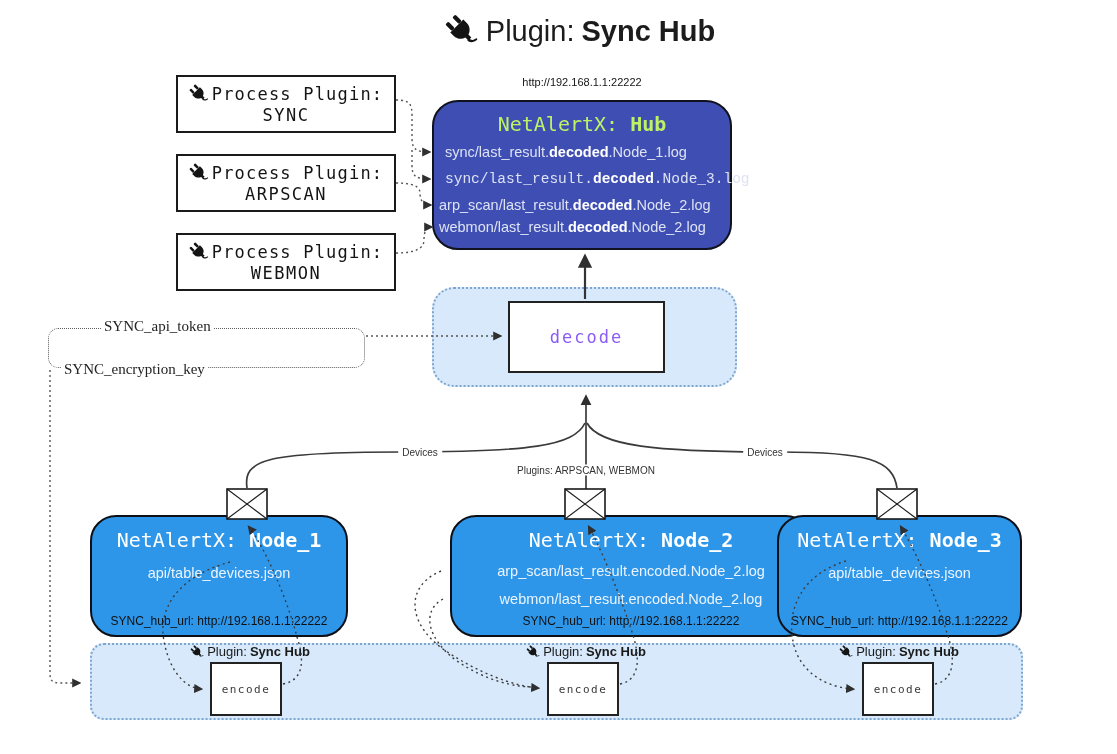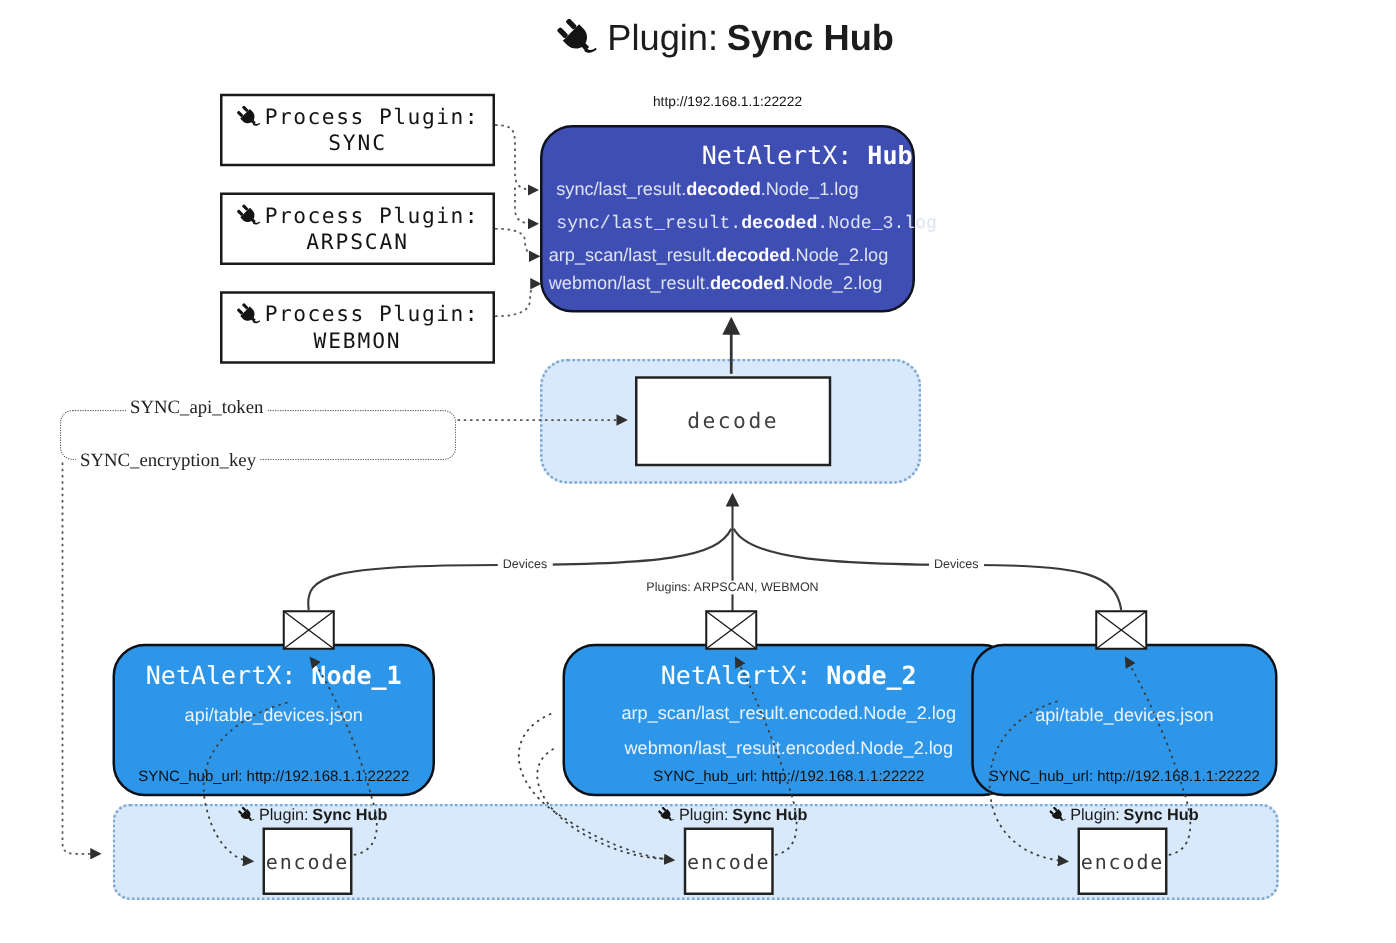--- a/index.html
+++ b/index.html
@@ -17,36 +17,36 @@
   .proc{left:176px;width:220px;height:58px;border:2px solid #1a1a1a;background:#fff;box-sizing:border-box;
         display:flex;flex-direction:column;align-items:center;justify-content:center;gap:1px;color:#141414;}
   .proc .r1{display:flex;align-items:center;gap:3px;font-size:17px;letter-spacing:1.2px;}
   .proc .r2{font-size:17px;letter-spacing:1.5px;}
   .proc1{top:75px;} .proc2{top:154px;} .proc3{top:233px;}
 
   
   .hub-url{top:76px;left:432px;width:300px;text-align:center;font-size:11px;color:#151515;}
   .hub{left:432px;top:100px;width:300px;height:150px;box-sizing:border-box;
        background:var(--hub-fill,#3F4EB3);border:2px solid #10131f;border-radius:26px;}
-  .hub-title{top:10px;left:0;right:0;text-align:right;font-size:20px;color:#ffffff;white-space:nowrap;}
+  .hub-title{top:10px;left:0;right:0;text-align:center;font-size:20px;color:#bef264;white-space:nowrap;}
   .hub-title b{font-weight:bold;}
   .hub-line{font-size:14.5px;color:#dde3f3;white-space:nowrap;}
   .hub-line b{color:#ffffff;}
   .hl1{top:42px;left:11px;} .hl2{top:69px;left:11px;font-family:Liberation Mono, monospace;} .hl3{top:95px;left:5px;} .hl4{top:117px;left:5px;}
 
   
   .zone{background:var(--zone-fill,#D7E9FB);border:2px dotted var(--zone-border,#7FA6CE);
         box-sizing:border-box;}
   .decode-zone{left:432px;top:287px;width:305px;height:100px;border-radius:22px;}
   .bottom-bar{left:90px;top:643px;width:933px;height:77px;border-radius:14px;}
 
   .white-box{background:#fff;border:2px solid #222;box-sizing:border-box;
-             display:flex;align-items:center;justify-content:center;color:#404040;}
+             display:flex;align-items:center;justify-content:center;color:#8b5cf6;}
   .decode-box{left:508px;top:301px;width:157px;height:72px;font-size:17px;letter-spacing:2px;}
-  .encode-box{top:662px;width:72px;height:54px;font-size:16px;letter-spacing:1.5px;color:#3a3a3a;}
+  .encode-box{top:662px;width:72px;height:54px;font-size:11px;letter-spacing:1.5px;color:#3a3a3a;}
   .enc1{left:210px;} .enc2{left:547px;} .enc3{left:862px;}
 
   .enc-label{top:644px;font-size:13px;color:#1a1a1a;display:flex;align-items:center;gap:3px;
              transform:translateX(-50%);white-space:nowrap;z-index:4;}
   .encl1{left:250px;} .encl2{left:586px;} .encl3{left:899px;}
 
   
   .tokens{left:48px;top:328px;width:317px;height:40px;border:1.6px dotted #5e5e5e;border-radius:10px;box-sizing:border-box;font-family:Liberation Serif, serif;}
   .tok{position:absolute;background:#fff;font-size:15px;color:#232323;padding:0 3px;white-space:nowrap;}
   .tok-a{left:52px;top:-11px;}
@@ -167,20 +167,23 @@
   </div>
   <div class="abs node node2">
     <div class="abs node-title mono">
       <span>NetAlertX: </span><b>Node_2</b>
     </div>
     <div class="abs node-file nf-a">arp_scan/last_result.encoded.Node_2.log</div>
     <div class="abs node-file nf-b">webmon/last_result.encoded.Node_2.log</div>
     <div class="abs node-url">SYNC_hub_url: http://192.168.1.1:22222</div>
   </div>
   <div class="abs node node3">
+    <div class="abs node-title mono">
+      <span>NetAlertX: </span><b>Node_3</b>
+    </div>
     <div class="abs node-file nf-single">api/table_devices.json</div>
     <div class="abs node-url">SYNC_hub_url: http://192.168.1.1:22222</div>
   </div>
 
   <div class="abs zone bottom-bar"></div>
   <div class="abs enc-label encl1">
     <svg width="14" height="14" viewBox="0 0 24 24">
         <use href="#plug"></use>
       </svg>
     <span>Plugin: </span>

